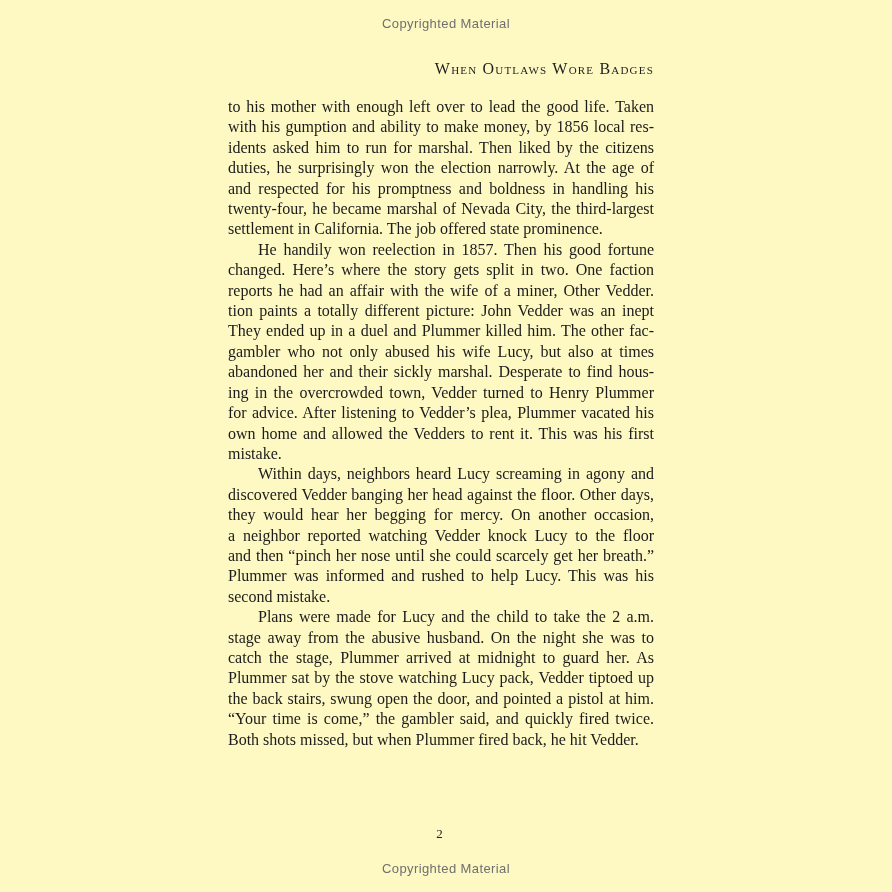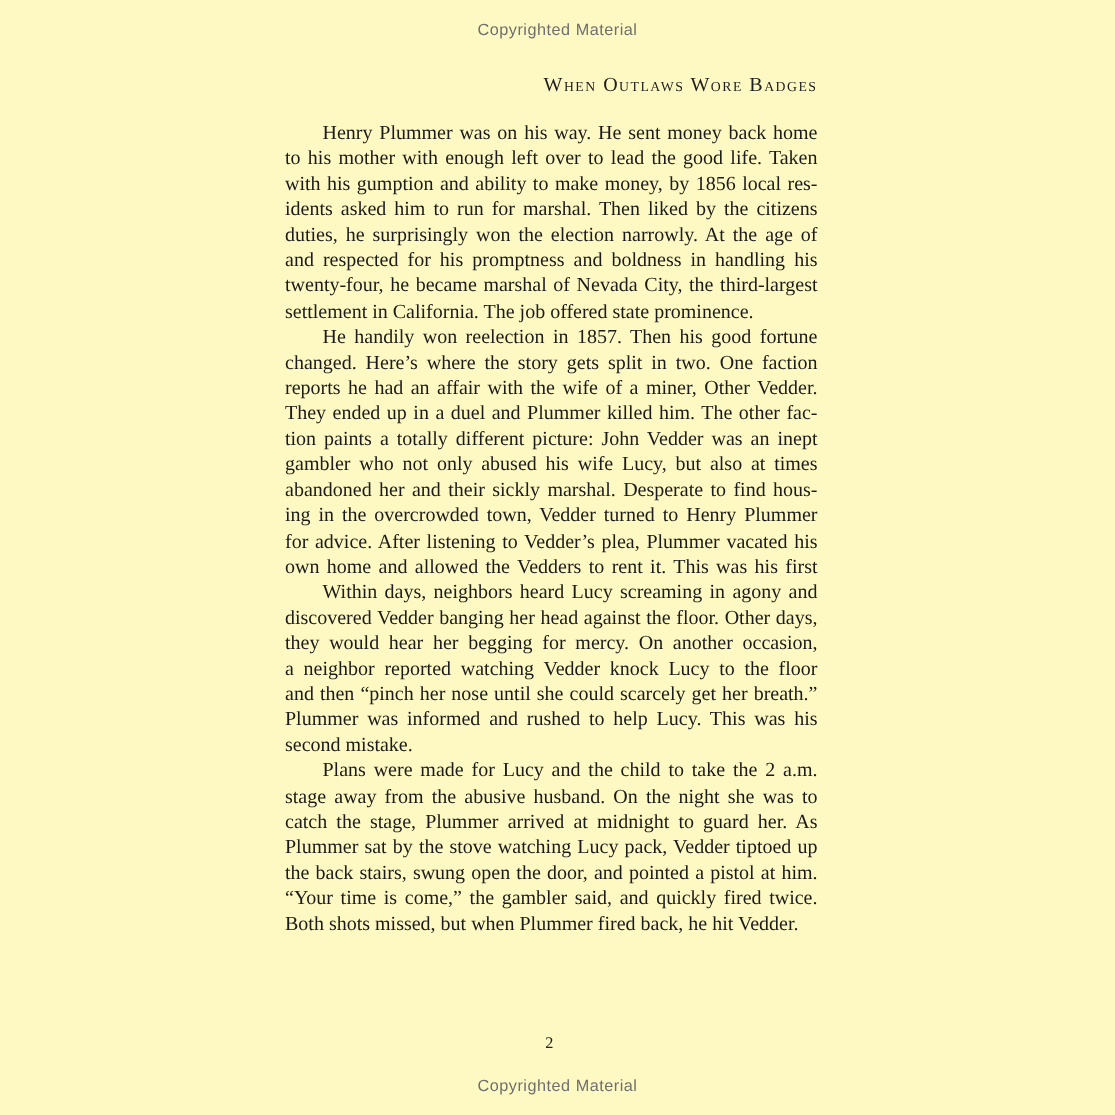--- a/index.html
+++ b/index.html
@@ -75,40 +75,40 @@
 <body>
 
 <div class="page">
 
   <div class="notice notice-top">Copyrighted Material</div>
 
   <div class="running-head">When Outlaws Wore Badges</div>
 
   <div class="body-column" id="body-column">
       <div>
-        <div class="line indent">Henry Plummer was on his way. He sent money back home</div>
         <div class="line">to his mother with enough left over to lead the good life. Taken</div>
         <div class="line">with his gumption and ability to make money, by 1856 local res-</div>
         <div class="line">idents asked him to run for marshal. Then liked by the citizens</div>
         <div class="line">duties, he surprisingly won the election narrowly. At the age of</div>
         <div class="line">and respected for his promptness and boldness in handling his</div>
         <div class="line">twenty-four, he became marshal of Nevada City, the third-largest</div>
         <div class="line last">settlement in California. The job offered state prominence.</div>
       </div>
       <div>
         <div class="line indent">He handily won reelection in 1857. Then his good fortune</div>
         <div class="line">changed. Here’s where the story gets split in two. One faction</div>
         <div class="line">reports he had an affair with the wife of a miner, Other Vedder.</div>
+        <div class="line">tion paints a totally different picture: John Vedder was an inept</div>
         <div class="line">They ended up in a duel and Plummer killed him. The other fac-</div>
-        <div class="line">tion paints a totally different picture: John Vedder was an inept</div>
         <div class="line">gambler who not only abused his wife Lucy, but also at times</div>
         <div class="line">abandoned her and their sickly marshal. Desperate to find hous-</div>
         <div class="line">ing in the overcrowded town, Vedder turned to Henry Plummer</div>
         <div class="line">for advice. After listening to Vedder’s plea, Plummer vacated his</div>
         <div class="line">own home and allowed the Vedders to rent it. This was his first</div>
+        <div class="line last">mistake.</div>
       </div>
       <div>
         <div class="line indent">Within days, neighbors heard Lucy screaming in agony and</div>
         <div class="line">discovered Vedder banging her head against the floor. Other days,</div>
         <div class="line">they would hear her begging for mercy. On another occasion,</div>
         <div class="line">a neighbor reported watching Vedder knock Lucy to the floor</div>
         <div class="line">and then “pinch her nose until she could scarcely get her breath.”</div>
         <div class="line">Plummer was informed and rushed to help Lucy. This was his</div>
         <div class="line last">second mistake.</div>
       </div>

